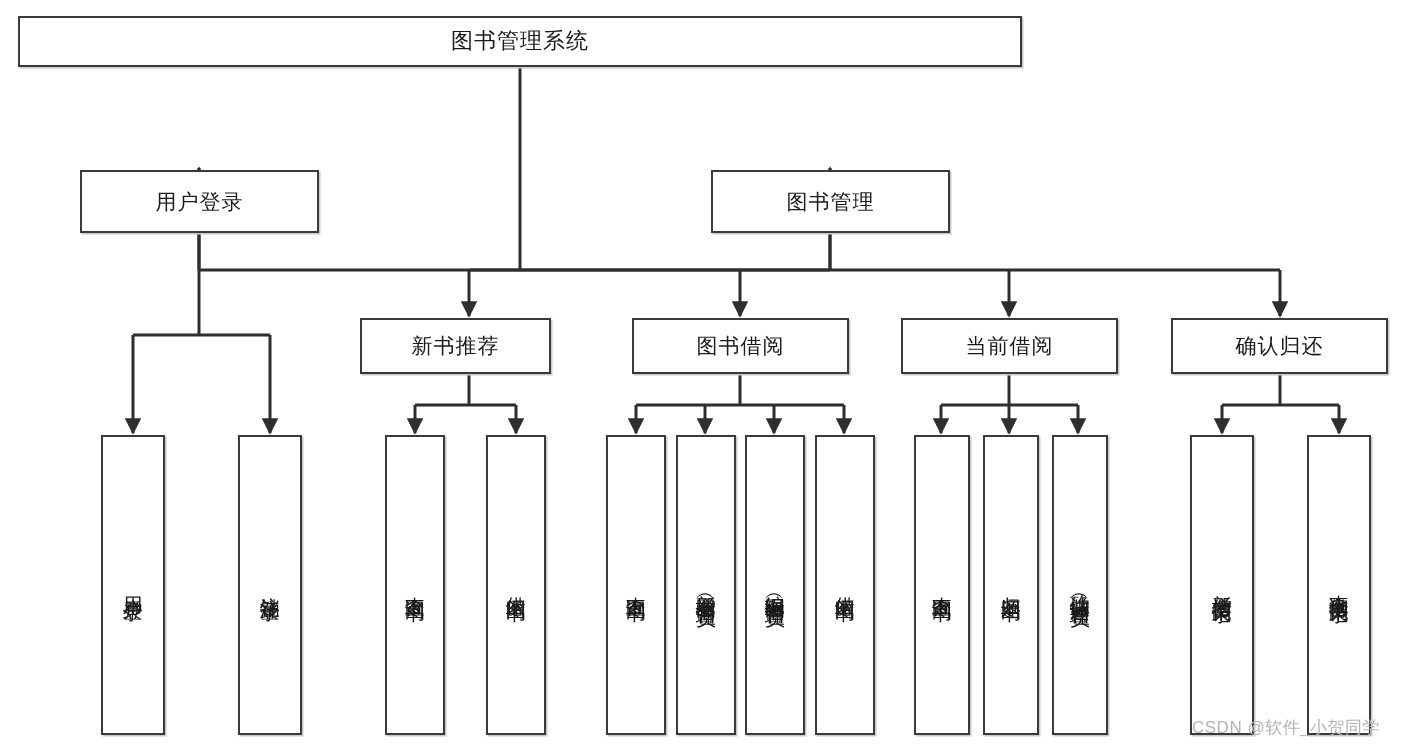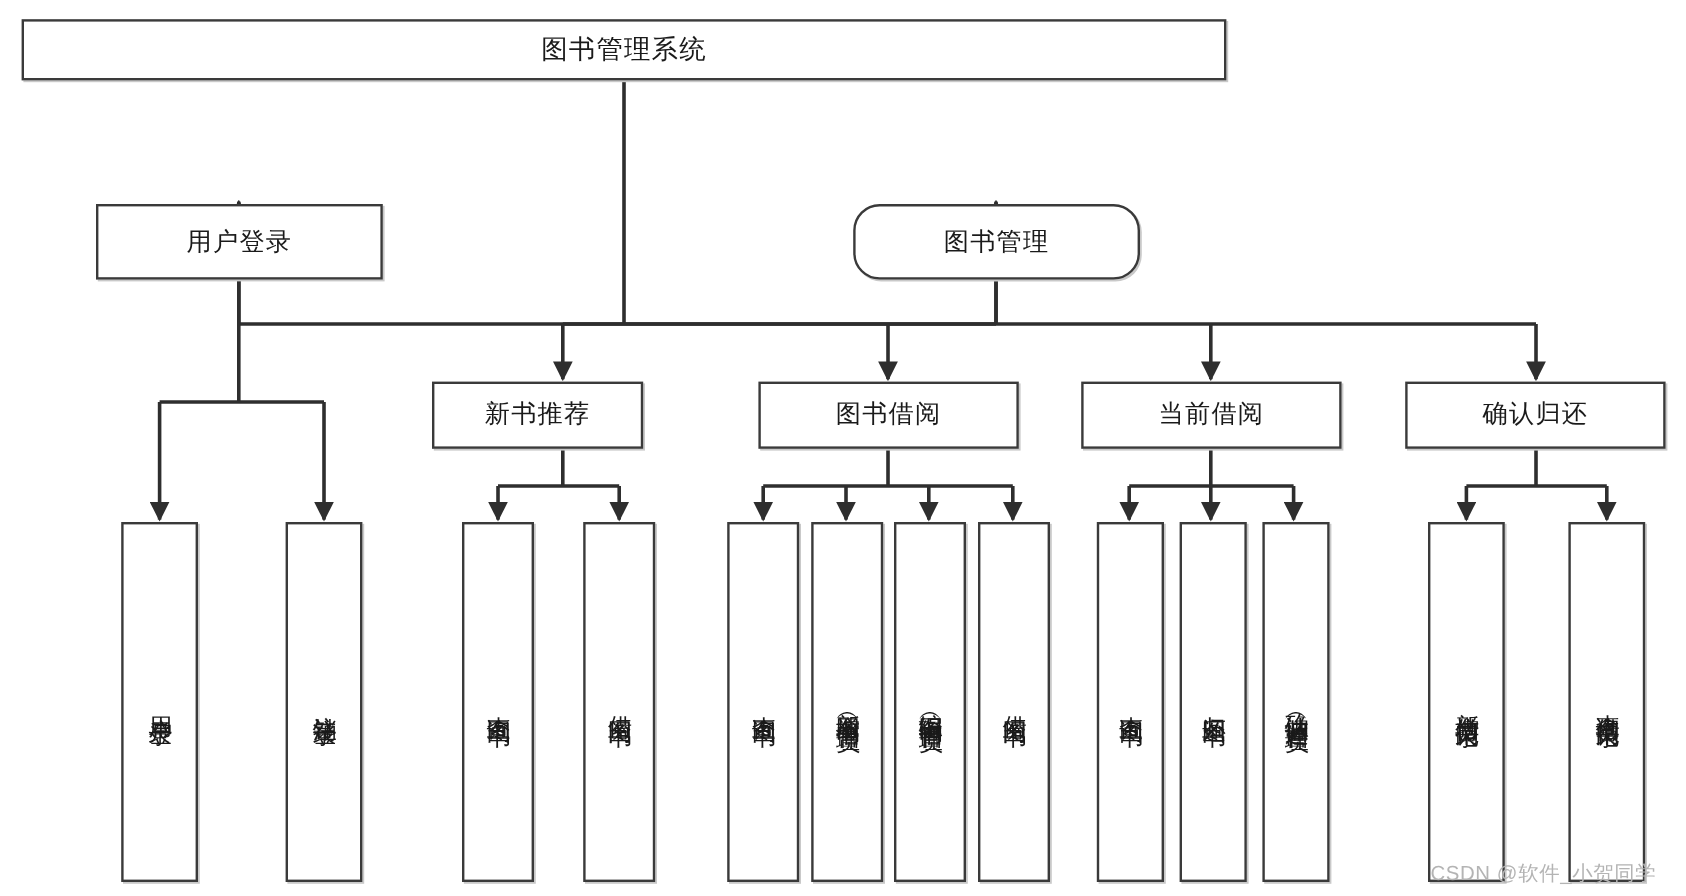--- a/index.html
+++ b/index.html
@@ -87,25 +87,25 @@
     </g>
   </svg>
 
   <div class="node horiz" id="node-root" style="left:18px;top:16px;width:1004px;height:51px;">
     <span class="label">图书管理系统</span>
   </div>
 
   <div class="node horiz" style="left:80px;top:170px;width:239px;height:63px;">
     <span class="label">用户登录</span>
   </div>
-  <div class="node horiz" style="left:711px;top:170px;width:239px;height:63px;border-radius:22px;">
+  <div class="node horiz" style="left:711px;top:170px;width:239px;height:63px;">
     <span class="label">图书管理</span>
   </div>
 
-  <div class="node horiz" style="left:360px;top:318px;width:176px;height:56px;">
+  <div class="node horiz" style="left:360px;top:318px;width:191px;height:56px;">
     <span class="label">新书推荐</span>
   </div>
   <div class="node horiz" style="left:632px;top:318px;width:217px;height:56px;">
     <span class="label">图书借阅</span>
   </div>
   <div class="node horiz" style="left:901px;top:318px;width:217px;height:56px;">
     <span class="label">当前借阅</span>
   </div>
   <div class="node horiz" style="left:1171px;top:318px;width:217px;height:56px;">
     <span class="label">确认归还</span>

